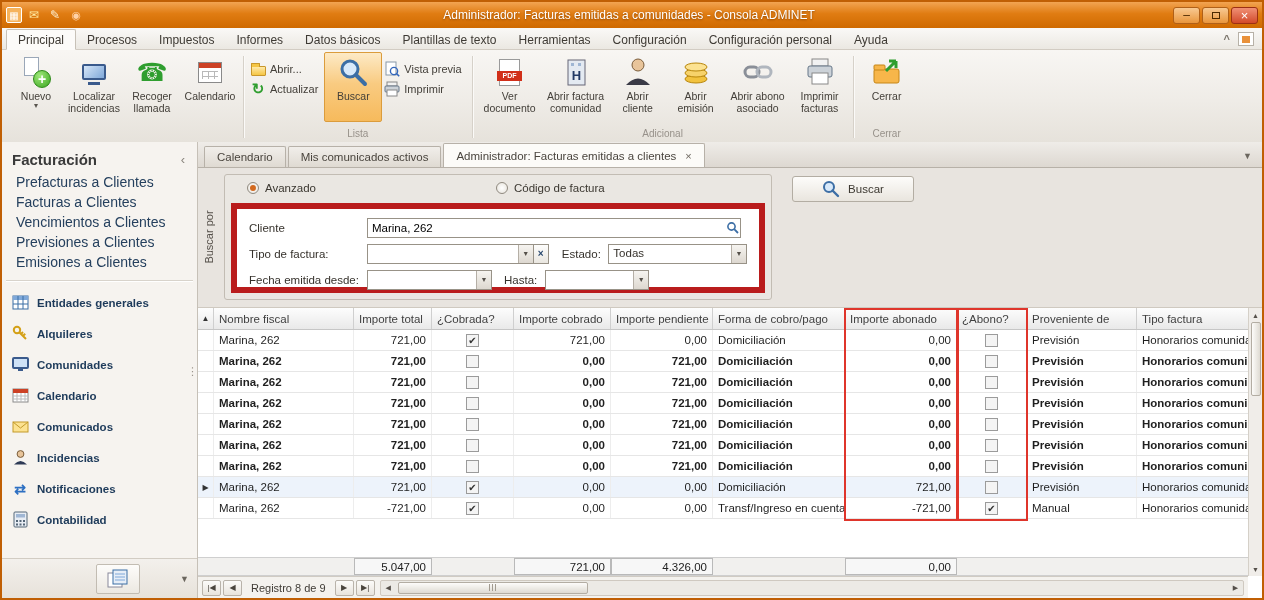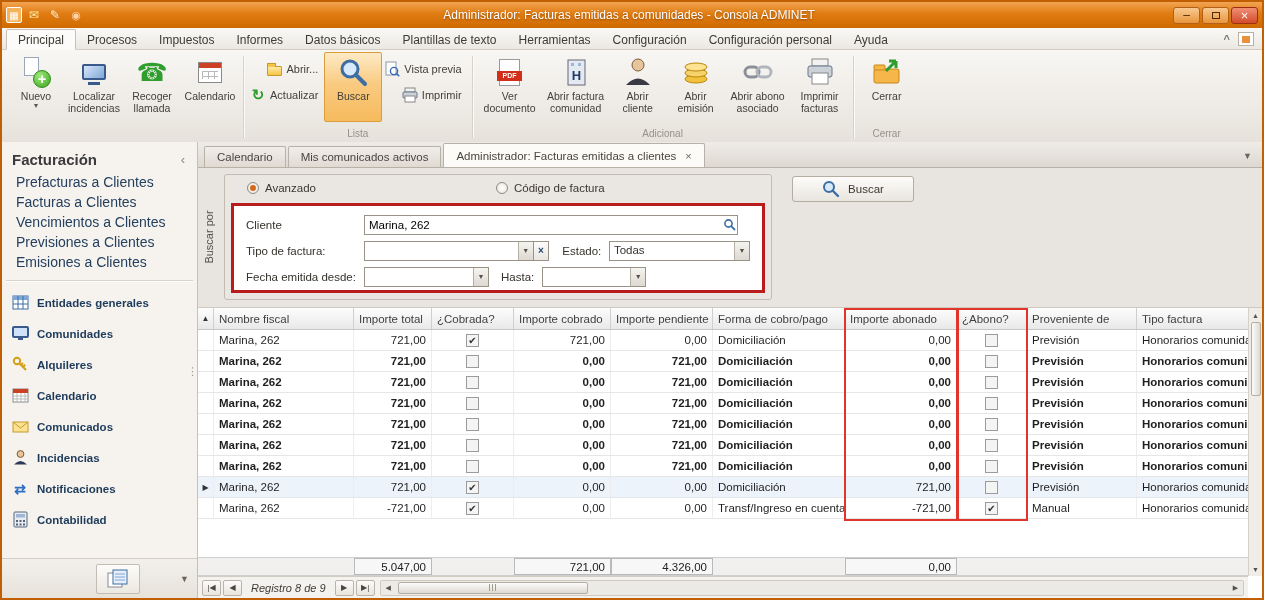--- a/index.html
+++ b/index.html
@@ -30,21 +30,21 @@
 .ribbon{height:92px;background:linear-gradient(#f8f6f3,#efece7 55%,#e6e2db);display:flex;padding:2px 2px 0;flex:0 0 auto;}
 .rgroup{display:flex;flex-direction:column;padding:0 3px;}
 .rbody{flex:1;display:flex;align-items:flex-start;}
 .rlabel{height:15px;font-size:10px;color:#97918a;text-align:center;line-height:13px;}
 .gsep{width:1px;background:#d6d1c9;margin:4px 1px;box-shadow:1px 0 0 #fbfaf8;flex:0 0 auto;}
 .bigbtn{width:58px;min-height:70px;display:flex;flex-direction:column;align-items:center;padding:3px 1px 1px;border:1px solid transparent;border-radius:2px;font-size:10.5px;color:#44403a;text-align:center;line-height:1.15;}
 .bigbtn.w64{width:66px;}
 .bigbtn .bi{width:32px;height:32px;margin-bottom:2px;display:flex;align-items:center;justify-content:center;position:relative;flex:0 0 auto;}
 .bigbtn.sel{background:linear-gradient(#fdeac6,#f9cb81 45%,#f6ba5c);border-color:#db9c3c;}
 .caret{font-size:8px;color:#5a564f;line-height:7px;}
-.smallcol{display:flex;flex-direction:column;gap:6px;padding-top:7px;align-items:flex-end;}
+.smallcol{display:flex;flex-direction:column;gap:0;padding-top:7px;}
 .smallbtn{display:flex;align-items:center;gap:4px;font-size:11px;color:#44403a;padding:2px 6px 2px 2px;border-radius:2px;}
 .si{width:16px;height:16px;display:flex;align-items:center;justify-content:center;position:relative;}
 
 .npg{position:absolute;left:4px;top:1px;width:15px;height:19px;background:#fff;border:1px solid #9aa7b8;}
 .nplus{position:absolute;right:1px;bottom:0;width:18px;height:18px;border-radius:50%;background:radial-gradient(circle at 35% 30%,#9fe87a,#3aa51e);color:#fff;font-size:14px;font-weight:bold;line-height:17px;text-align:center;border:1px solid #2c8a16;}
 .mon{width:24px;height:16px;border:2px solid #3a5a8c;border-radius:2px;background:linear-gradient(135deg,#d6e6f8,#7fa8d9);}
 .monb{position:absolute;bottom:3px;left:10px;width:12px;height:3px;background:#3a5a8c;}
 .phone{font-size:25px;color:#2f9e2f;line-height:26px;}
 .calic{position:relative;width:24px;height:21px;background:#fff;border:1px solid #8a8a8a;}
 .calic::before{content:"";position:absolute;left:0;right:0;top:0;height:5px;background:#cc4125;}
@@ -78,21 +78,21 @@
 
 .searcharea{height:140px;position:relative;background:#e8e4df;border-bottom:1px solid #cfc9c0;flex:0 0 auto;}
 .vlabel{position:absolute;left:0;top:6px;bottom:8px;width:22px;display:flex;align-items:center;justify-content:center;}
 .vlabel span{transform:rotate(-90deg);white-space:nowrap;font-size:11px;color:#55504a;}
 .sbox{position:absolute;left:26px;top:6px;width:548px;height:126px;border:1px solid #c2bcb3;border-radius:3px;background:#eae7e2;}
 .radios{height:26px;display:flex;align-items:center;}
 .radio{display:flex;align-items:center;gap:6px;font-size:11.5px;color:#3c3831;}
 .r1{margin-left:22px;}.r2{margin-left:180px;}
 .rdot{width:12px;height:12px;border-radius:50%;border:1px solid #908a80;background:radial-gradient(#fff,#e6e2da);display:flex;align-items:center;justify-content:center;}
 .rdot.on::after{content:"";width:6px;height:6px;border-radius:50%;background:#d2691e;display:block;}
-.sform{position:absolute;left:6px;right:6px;top:28px;bottom:6px;background:#fff;border:3px solid #b91c1c;padding:8px 12px 0;}
+.sform{position:absolute;left:6px;right:6px;top:28px;bottom:6px;background:#fff;border:6px solid #b91c1c;padding:8px 12px 0;}
 .frow{display:flex;align-items:center;height:21px;margin-bottom:5px;font-size:11.5px;color:#36322c;}
 .flabel{width:118px;flex:0 0 auto;}
 .tinput{flex:0 0 auto;width:374px;height:20px;border:1px solid #989287;background:#fff;display:flex;align-items:center;}
 .tinput input{border:none;outline:none;flex:1;font-size:11.5px;padding:0 4px;background:transparent;}
 .inbtn{width:16px;height:18px;display:flex;align-items:center;justify-content:center;}
 .combo{display:flex;border:1px solid #989287;background:#fff;height:20px;}
 .cval{flex:1;font-size:11.5px;padding:2px 4px;white-space:nowrap;overflow:hidden;}
 .cbtn{width:15px;background:linear-gradient(#f6f4f0,#ddd8d0);border-left:1px solid #b5afa6;display:flex;align-items:center;justify-content:center;font-size:7px;color:#55504a;flex:0 0 auto;}
 .clrbtn{width:16px;height:20px;border:1px solid #989287;border-left:none;background:linear-gradient(#fdfdfc,#e9e6e0);color:#27476e;font-size:10px;font-weight:bold;display:flex;align-items:center;justify-content:center;}
 .buscarbtn{position:absolute;left:594px;top:8px;width:122px;height:26px;border:1px solid #b3ada3;border-radius:3px;background:linear-gradient(#fdfcfa,#e9e5de);display:flex;align-items:center;justify-content:center;gap:8px;font-size:11.5px;color:#3c3831;}
@@ -118,21 +118,21 @@
 .w-abo{width:112px;min-width:112px;}
 .w-abq{width:70px;min-width:70px;}
 .w-prv{width:110px;min-width:110px;}
 .w-tip{flex:1;border-right:none;}
 .gfill{flex:1;background:#fff;}
 .gsummary{display:flex;height:19px;background:#f1f0ee;border-top:1px solid #cfcfcf;border-bottom:1px solid #cfcfcf;font-size:11.5px;color:#222;align-items:center;flex:0 0 auto;}
 .gsummary .c{border-right:none;}
 .sumbox{border:1px solid #b9b9b9;background:#f7f7f7;height:17px;display:flex;align-items:center;justify-content:flex-end;padding:0 5px;width:100%;}
 .gnav{display:flex;align-items:center;height:22px;background:#f4f2ee;border-top:1px solid #d0cbc3;font-size:11px;color:#3f3b35;flex:0 0 auto;padding-left:3px;}
 .navbtn{width:19px;height:16px;border:1px solid #b9b3aa;background:linear-gradient(#fcfbf9,#e8e4dd);display:flex;align-items:center;justify-content:center;font-size:8px;margin:0 1px;border-radius:2px;color:#4a453e;}
-.navtext{margin:0 8px;white-space:nowrap;font-style:italic;}
+.navtext{margin:0 8px;white-space:nowrap;}
 .hscroll{flex:1;display:flex;align-items:center;height:16px;margin:0 4px;background:#eceae5;border:1px solid #cfc9c0;border-radius:2px;}
 .harr{width:15px;height:14px;display:flex;align-items:center;justify-content:center;font-size:7px;color:#55504a;}
 .hthumb{width:190px;margin-left:2px;height:12px;background:linear-gradient(#fdfcfa,#dedad2);border:1px solid #b3ada3;border-radius:2px;display:flex;align-items:center;justify-content:center;gap:2px;}
 .hthumb i{width:1px;height:7px;background:#a29b90;display:block;}
 .vscroll{position:absolute;right:0;top:0;bottom:22px;width:14px;background:#f0ede9;border-left:1px solid #d5d0c8;display:flex;flex-direction:column;align-items:center;}
 .varr{height:14px;width:14px;display:flex;align-items:center;justify-content:center;font-size:7px;color:#55504a;}
 .vthumb{width:10px;height:74px;background:linear-gradient(90deg,#fdfcfa,#dedad2);border:1px solid #b3ada3;border-radius:2px;}
 .vfill{flex:1;}
 .redbox{position:absolute;border:2px solid #df352b;pointer-events:none;z-index:5;}
 .rb1{left:646px;top:0;width:114px;height:213px;}
@@ -368,34 +368,34 @@
               <rect x="1" y="2" width="15" height="13" fill="#fff" stroke="#3a6ea5"></rect>
               <rect x="1" y="2" width="15" height="4" fill="#7fa8d9"></rect>
               <path d="M1 10 h15 M6 2 v13 M11 2 v13" stroke="#3a6ea5"></path>
             </svg>
           </span>
         <span>Entidades generales</span>
       </div>
       <div class="sbmod">
         <span class="mi">
             <svg width="17" height="17">
-              <rect x="1" y="2" width="15" height="10" rx="1" fill="#cfe2f7" stroke="#3a5a8c" stroke-width="2"></rect>
-              <rect x="6" y="13" width="5" height="2" fill="#3a5a8c"></rect>
-            </svg>
-          </span>
-        <span>Comunidades</span>
+              <circle cx="5" cy="5" r="3.2" fill="none" stroke="#d4a017" stroke-width="2"></circle>
+              <path d="M7.5 7.5 L14 14 M11 11 l2.2 -2.2 M9 9 l2 -2" stroke="#d4a017" stroke-width="2"></path>
+            </svg>
+          </span>
+        <span>Alquileres</span>
       </div>
       <div class="sbmod">
         <span class="mi">
             <svg width="17" height="17">
-              <circle cx="5" cy="5" r="3.2" fill="none" stroke="#d4a017" stroke-width="2"></circle>
-              <path d="M7.5 7.5 L14 14 M11 11 l2.2 -2.2 M9 9 l2 -2" stroke="#d4a017" stroke-width="2"></path>
-            </svg>
-          </span>
-        <span>Alquileres</span>
+              <rect x="1" y="2" width="15" height="10" rx="1" fill="#cfe2f7" stroke="#3a5a8c" stroke-width="2"></rect>
+              <rect x="6" y="13" width="5" height="2" fill="#3a5a8c"></rect>
+            </svg>
+          </span>
+        <span>Comunidades</span>
       </div>
       <div class="sbmod">
         <span class="mi">
             <svg width="17" height="17">
               <rect x="1" y="2" width="15" height="13" fill="#fff" stroke="#8a8a8a"></rect>
               <rect x="1" y="2" width="15" height="4" fill="#cc4125"></rect>
               <path d="M1 9 h15 M1 12 h15 M5 6 v9 M9 6 v9 M13 6 v9" stroke="#bbb"></path>
             </svg>
           </span>
         <span>Calendario</span>

